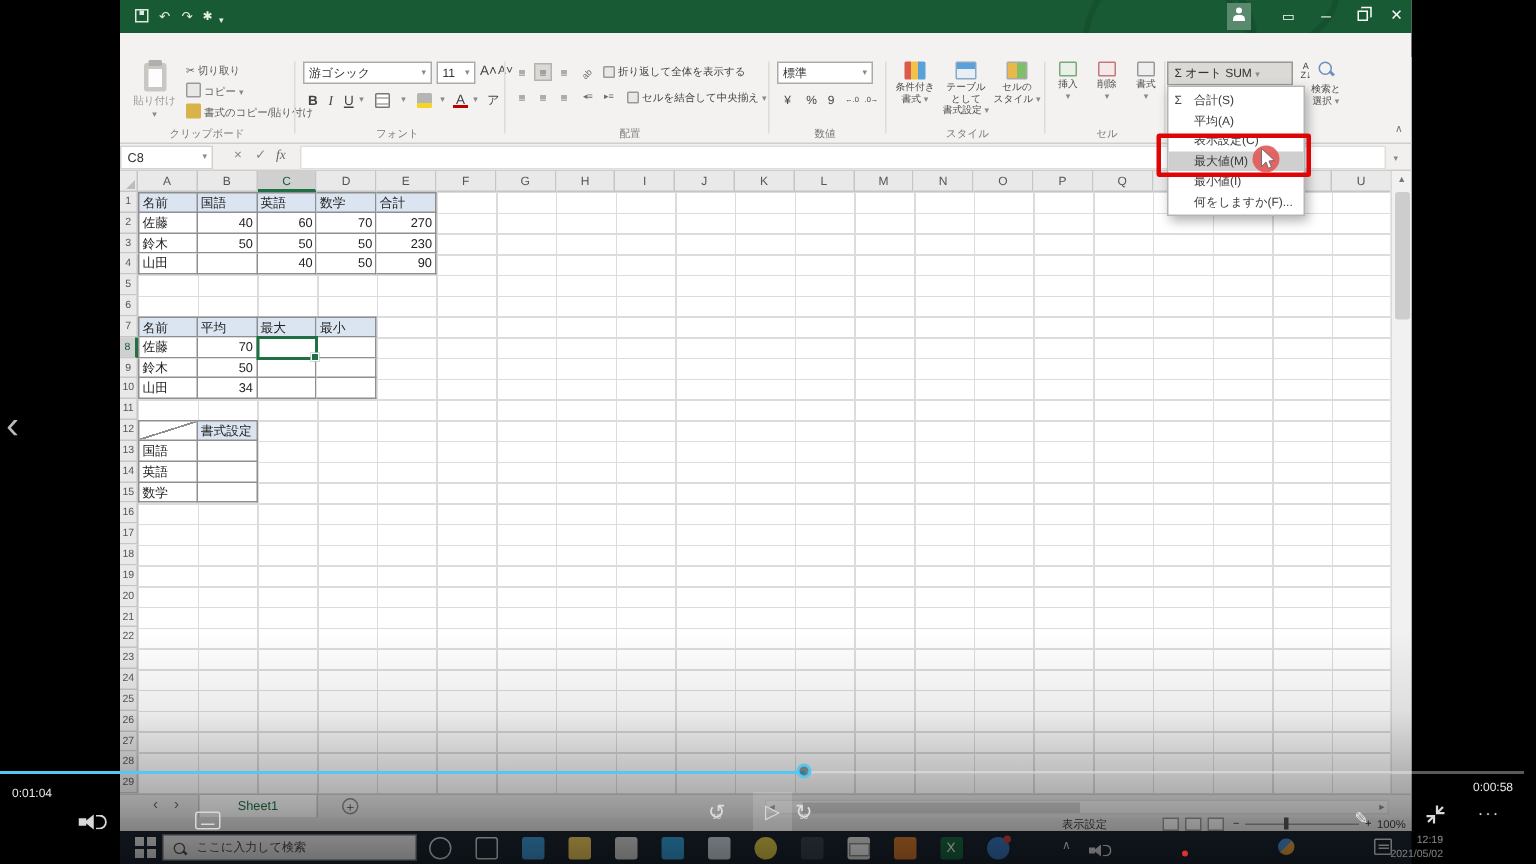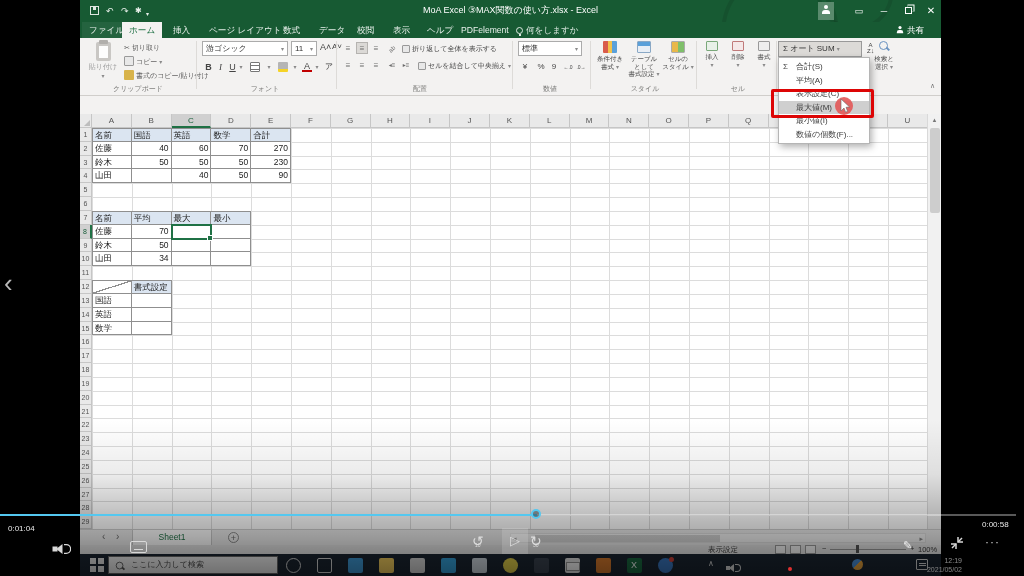--- a/index.html
+++ b/index.html
@@ -164,44 +164,29 @@
 <div id="stage">
 
   <div id="excel">
 
     <div id="titlebar">
       <span class="qat" id="qat-save"></span>
       <span class="qat" id="qat-undo">↶</span>
       <span class="qat" id="qat-redo">↷</span>
       <span class="qat" id="qat-custom">✱</span>
       <span class="qat" id="qat-more">▾</span>
-      <div id="win-title">MoA Excel ③MAX関数の使い方.xlsx  -  Excel</div>
       <div id="tb-avatar">
           <span class="person"></span>
         </div>
       <div class="wbtn" id="win-ribbonopt">▭</div>
       <div class="wbtn" id="win-min">─</div>
       <div class="wbtn" id="win-restore"><span class="rbox"></span></div>
       <div class="wbtn" id="win-close">✕</div>
     </div>
 
-    <div id="tabrow">
-      <div class="rtab" id="tab-file" style="left:2px">ファイル</div>
-      <div class="rtab active" style="left:42px">ホーム</div>
-      <div class="rtab" style="left:86px">挿入</div>
-      <div class="rtab" style="left:122px">ページ レイアウト</div>
-      <div class="rtab" style="left:196px">数式</div>
-      <div class="rtab" style="left:232px">データ</div>
-      <div class="rtab" style="left:270px">校閲</div>
-      <div class="rtab" style="left:306px">表示</div>
-      <div class="rtab" style="left:340px">ヘルプ</div>
-      <div class="rtab" style="left:374px">PDFelement</div>
-      <div id="tellme"><span id="bulb-icon"></span><span>何をしますか</span></div>
-      <div id="share-btn"><span class="person"></span><span>共有</span></div>
-    </div>
 
     <div id="ribbon">
 
       <div id="paste-btn">
         <div id="paste-icon"></div>
         <span>貼り付け</span><br><span class="caret">▾</span>
       </div>
       <div class="smallbtn" style="left:44px;top:3px">✂ <span>切り取り</span></div>
       <div class="smallbtn" style="left:44px;top:17px"><span class="icon-chip" style="background:#e8e8e8;border:1px solid #999"></span><span>コピー</span> <span class="caret">▾</span></div>
       <div class="smallbtn" style="left:44px;top:31px"><span class="icon-chip" style="background:#d8b34a"></span><span>書式のコピー/貼り付け</span></div>
@@ -287,30 +272,38 @@
       </div>
       <div id="ribbon-collapse">∧</div>
     </div>
 
     <div id="atsum-menu">
       <div class="menu-item"><span class="sig">Σ</span><span>合計(S)</span></div>
       <div class="menu-item"><span>平均(A)</span></div>
       <div class="menu-item"><span>表示設定(C)</span></div>
       <div class="menu-item mi-hl"><span>最大値(M)</span></div>
       <div class="menu-item"><span>最小値(I)</span></div>
-      <div class="menu-item"><span>数値の個数(F)...</span></div>
+      <div class="menu-item"><span>何をしますか(F)...</span></div>
     </div>
     <div id="redbox"></div>
     <div id="menu-cursor">
       <svg width="24" height="24">
           <circle cx="12" cy="12" r="9" fill="rgba(226,88,88,0.9)"></circle>
           <path d="M9 5 L9 17 L12 14 L13.6 18.2 L15.6 17.3 L14 13.3 L17.6 13 Z" fill="#fff" stroke="#666" stroke-width="0.6"></path>
         </svg>
     </div>
 
+    <div id="formulabar">
+      <div id="namebox"><span>C8</span><span class="caret">▾</span></div>
+      <span class="fbicon" id="fb-x">×</span>
+      <span class="fbicon" id="fb-check">✓</span>
+      <span class="fbicon" id="fb-fx">fx</span>
+      <div id="formula-input"></div>
+      <span class="fbicon" id="fb-expand">▾</span>
+    </div>
 
     <div id="grid">
       <div id="grid-bg"></div>
       <div id="grid-corner"></div>
       <div id="col-headers">
           <div class="col-header" style="left: 12px; width: 39.8px;">A</div>
           <div class="col-header" style="left: 51.8px; width: 39.8px;">B</div>
           <div class="col-header sel-h" style="left: 91.6px; width: 39.8px;">C</div>
           <div class="col-header" style="left: 131.4px; width: 39.8px;">D</div>
           <div class="col-header" style="left: 171.2px; width: 39.8px;">E</div>

